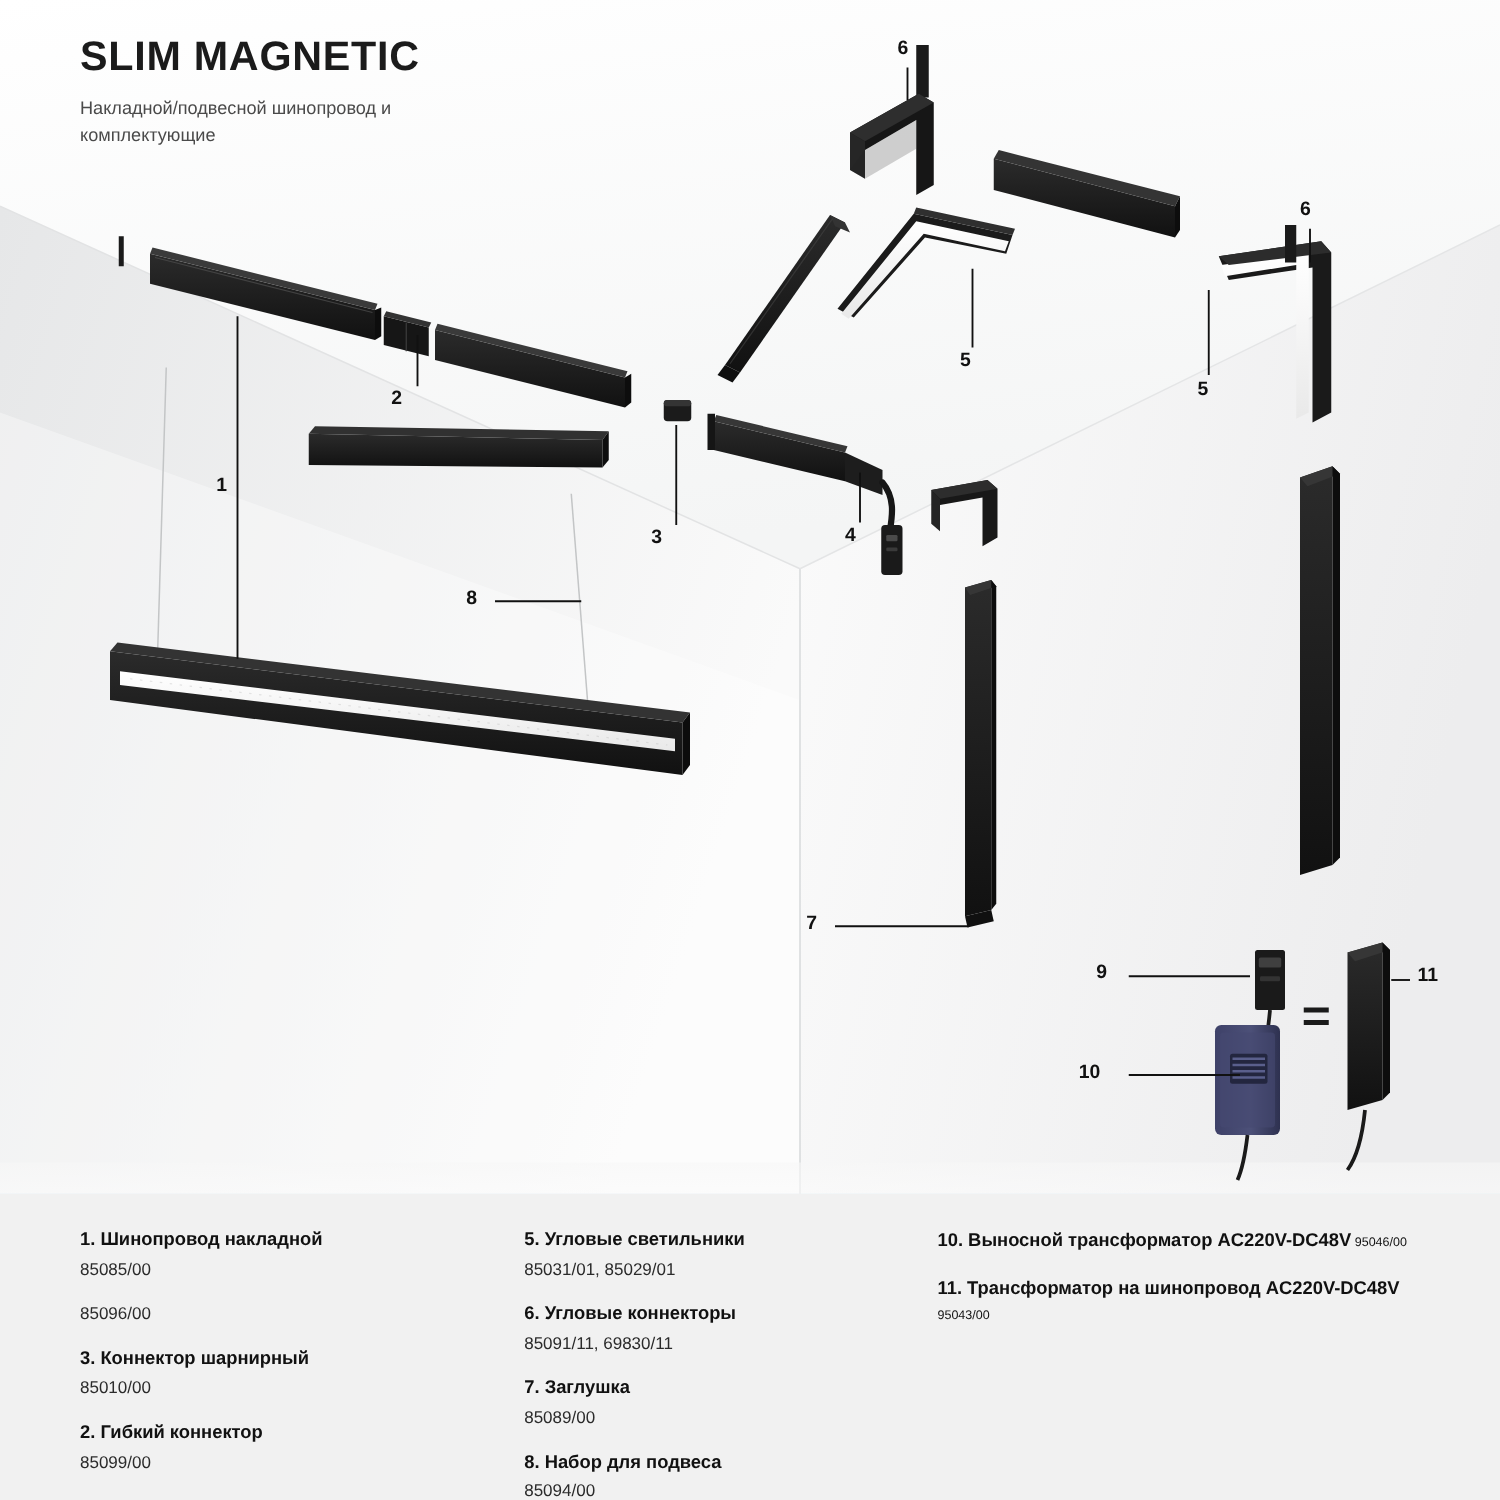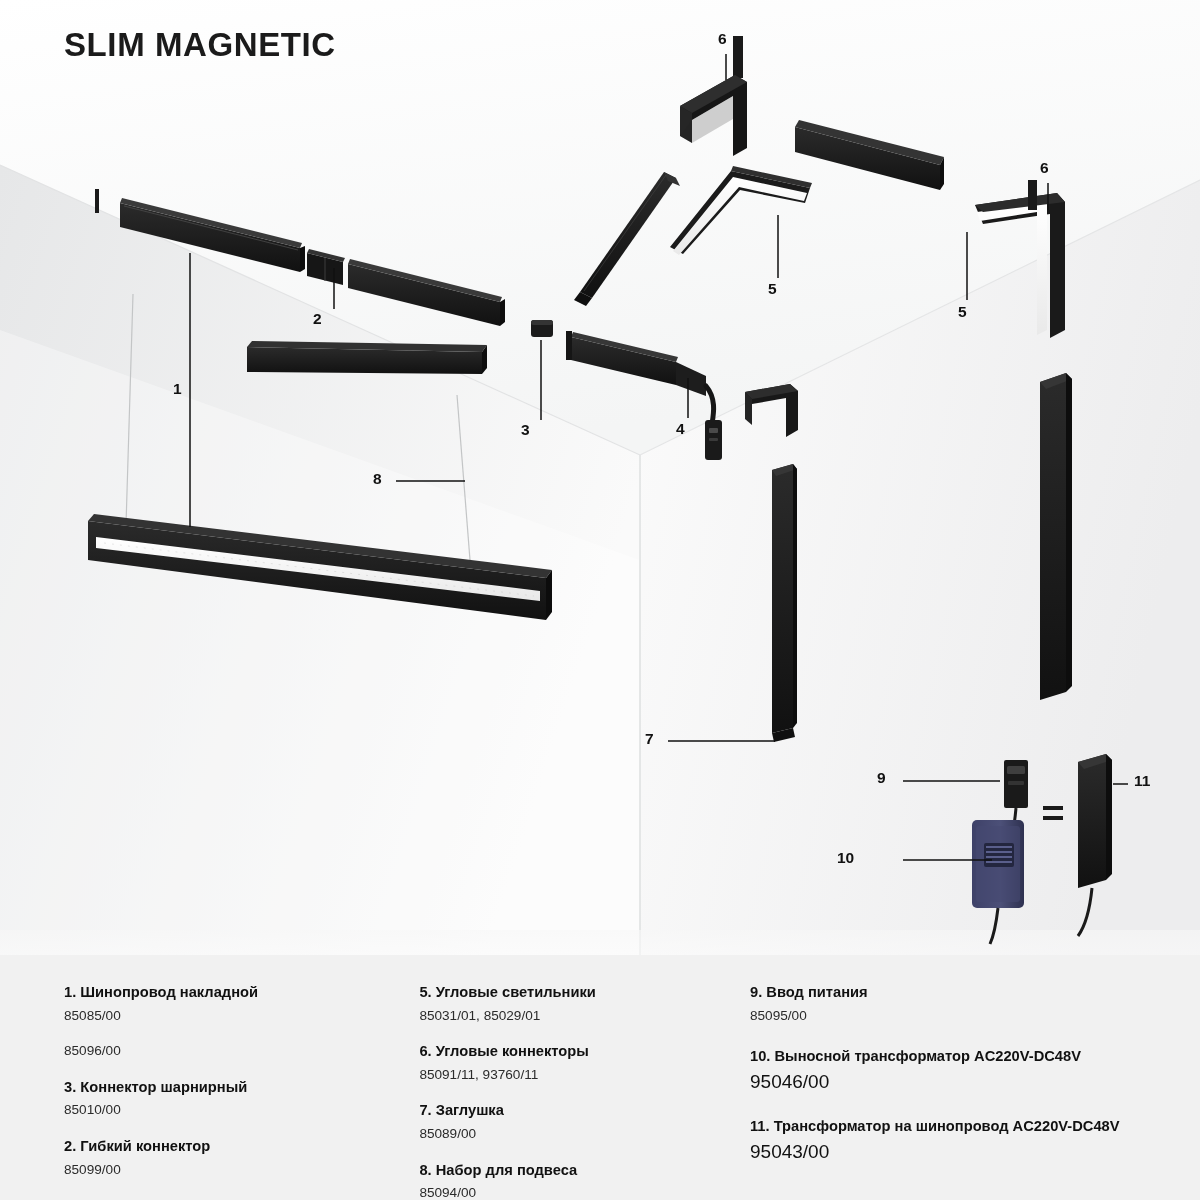--- a/index.html
+++ b/index.html
@@ -99,21 +99,21 @@
     line-height: 1.35;
   }
   .legend-title-inline {
     font-size: 14.7px;
     font-weight: bold;
     color: #111111;
     line-height: 1.4;
   }
   .legend-inline-code {
     font-weight: normal;
-    font-size: 19px;
+    font-size: 10px;
   }
 </style>
 </head>
 <body>
 
 <div class="page">
 
   <div class="scene">
     <svg width="1200" height="955" viewBox="0 0 1200 955" xmlns="http://www.w3.org/2000/svg">
       <defs>
@@ -345,34 +345,35 @@
 
         <line x1="903" y1="860" x2="992" y2="860"></line>
 
         <line x1="1113" y1="784" x2="1128" y2="784"></line>
       </g>
     </svg>
   </div>
 
   <div class="title-block">
     <h1 class="title">SLIM MAGNETIC</h1>
+    <div class="subtitle">Накладной/подвесной шинопровод и комплектующие</div>
   </div>
 
   <div class="callout" style="left:173px; top:380px;">1</div>
   <div class="callout" style="left:313px; top:310px;">2</div>
   <div class="callout" style="left:521px; top:421px;">3</div>
   <div class="callout" style="left:676px; top:420px;">4</div>
   <div class="callout" style="left:768px; top:280px;">5</div>
   <div class="callout" style="left:958px; top:303px;">5</div>
   <div class="callout" style="left:718px; top:30px;">6</div>
   <div class="callout" style="left:1040px; top:159px;">6</div>
   <div class="callout" style="left:645px; top:730px;">7</div>
   <div class="callout" style="left:373px; top:470px;">8</div>
   <div class="callout" style="left:877px; top:769px;">9</div>
-  <div class="callout" style="left:837px; top:849px;text-align:center;">10</div>
+  <div class="callout" style="left:863px; top:849px;text-align:center;">10</div>
   <div class="callout" style="left:1134px; top:772px;">11</div>
 
   <div class="legend">
 
     <div class="legend-col c1">
       <div class="legend-item">
         <div class="legend-title">1. Шинопровод накладной</div>
         <div class="legend-code">85085/00</div>
       </div>
       <div class="legend-item">
@@ -388,38 +389,34 @@
       </div>
     </div>
 
     <div class="legend-col c2">
       <div class="legend-item">
         <div class="legend-title">5. Угловые светильники</div>
         <div class="legend-code">85031/01, 85029/01</div>
       </div>
       <div class="legend-item">
         <div class="legend-title">6. Угловые коннекторы</div>
-        <div class="legend-code">85091/11, 93760/11</div>
+        <div class="legend-code">85091/11, 69830/11</div>
       </div>
       <div class="legend-item">
         <div class="legend-title">7. Заглушка</div>
         <div class="legend-code">85089/00</div>
       </div>
       <div class="legend-item">
         <div class="legend-title">8. Набор для подвеса</div>
         <div class="legend-code">85094/00</div>
       </div>
     </div>
 
     <div class="legend-col c3">
       <div class="legend-item">
-        <div class="legend-title">9. Ввод питания</div>
-        <div class="legend-code">85095/00</div>
-      </div>
-      <div class="legend-item">
         <div class="legend-title-inline"><span>10. Выносной трансформатор AC220V-DC48V</span><span class="legend-inline-code"> 95046/00</span></div>
       </div>
       <div class="legend-item">
         <div class="legend-title-inline"><span>11. Трансформатор на шинопровод AC220V-DC48V</span><span class="legend-inline-code"> 95043/00</span></div>
       </div>
     </div>
 
   </div>
 </div>
 

